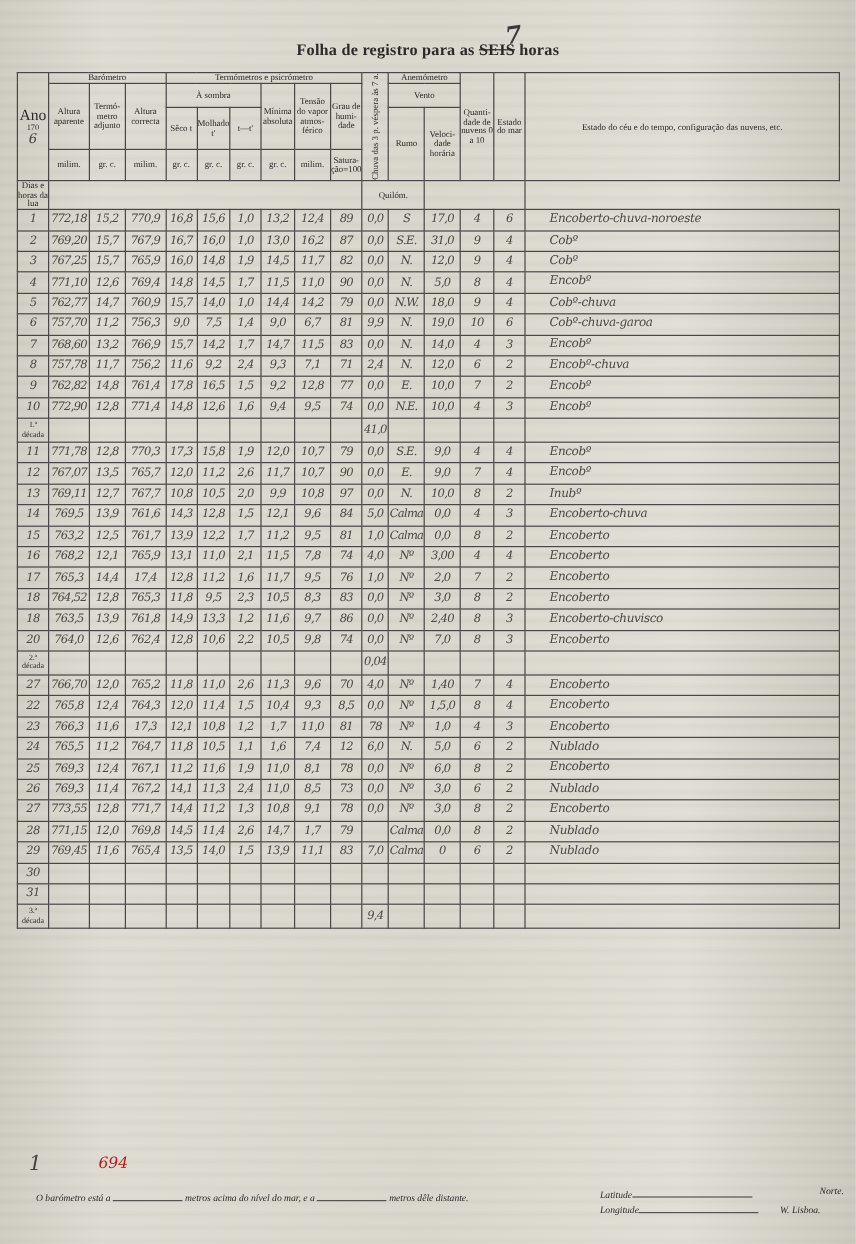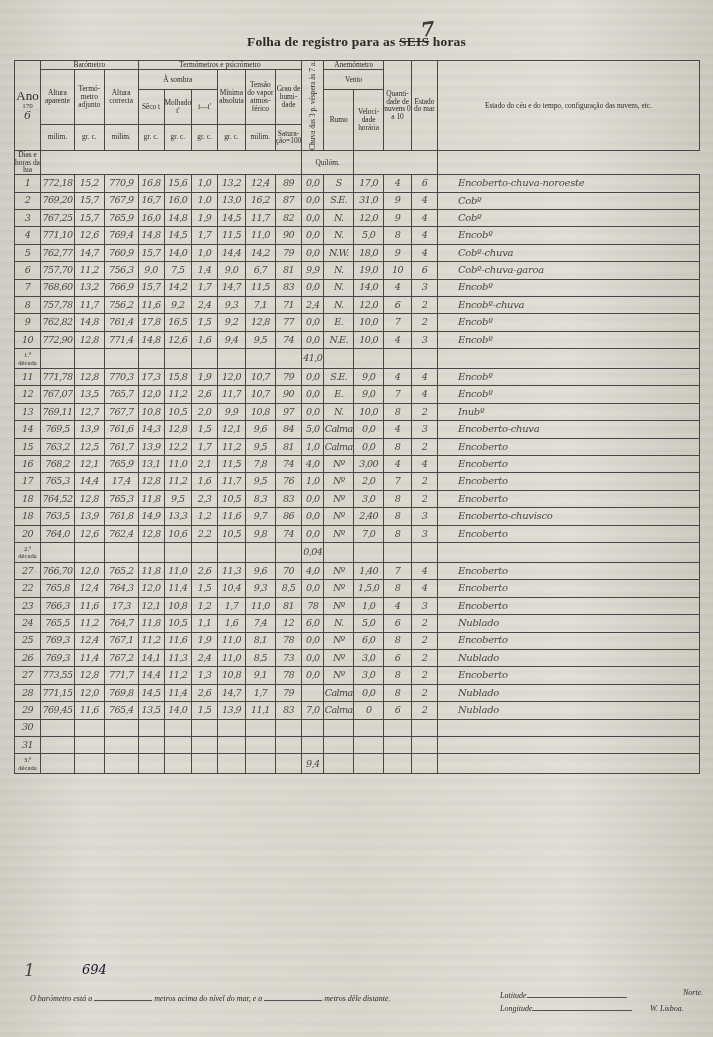--- a/index.html
+++ b/index.html
@@ -82,21 +82,21 @@
   .foot .nor{position:absolute;left:683px;top:0px;font-style:italic;}
   .foot .lis{position:absolute;left:650px;top:16px;font-style:italic;text-align:center;}
   .ul{display:inline-block;border-bottom:1px solid #55534f;} .ul.w58{width:58px;} .ul.w100{width:100px;}
 
   .sig{
     position:absolute;left:24px;top:960px;
     font-family:"DejaVu Serif",serif;font-style:italic;font-size:17px;color:#46433f;
   }
   .sig2{
     position:absolute;left:82px;top:962px;
-    font-family:"DejaVu Serif",serif;font-style:italic;font-size:13px;color:#0f172a;
+    font-family:"DejaVu Serif",serif;font-style:italic;font-size:13px;color:#b91c1c;
   }
   .yearhand{
     font-family:"DejaVu Serif",serif;font-style:italic;font-size:11px;color:#46433f;
   }
 </style>
 </head>
 <body>
 
 <div class="paper"></div>
 

